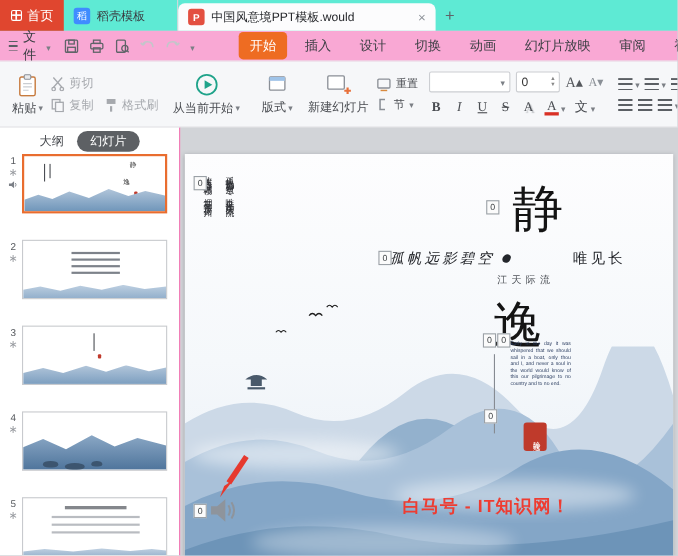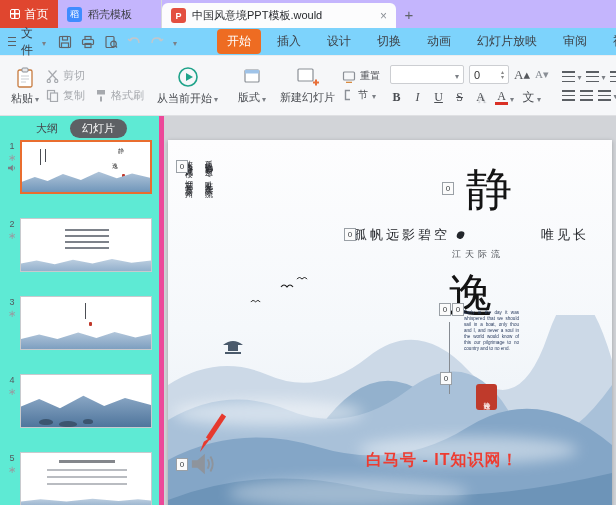--- a/index.html
+++ b/index.html
@@ -1,35 +1,35 @@
 <!DOCTYPE html>
 <html><head>
 <meta charset="utf-8">
 <style>
   *{box-sizing:border-box;margin:0;padding:0;}
   html,body{width:616px;height:505px;overflow:hidden;}
   body{font-family:"Liberation Sans","DejaVu Sans",sans-serif;font-size:12px;color:#333;background:#d3d5d8;position:relative;}
 
   
-  .titlebar{height:28px;background:#c4b5fd;display:flex;align-items:stretch;}
+  .titlebar{height:28px;background:#5eead4;display:flex;align-items:stretch;}
   .home-btn{width:58px;background:#e0462f;color:#fff;display:flex;align-items:center;justify-content:center;gap:5px;font-size:12px;}
   .home-ico{width:10px;height:10px;border:1.5px solid #fff;border-radius:2px;
     background:linear-gradient(#fff,#fff) 50% 0/1.5px 100% no-repeat,linear-gradient(#fff,#fff) 0 50%/100% 1.5px no-repeat;}
   .tab{display:flex;align-items:center;gap:6px;padding:0 9px;font-size:11px;color:#3a3d42;}
   .tab.docer{width:104px;border-right:1px solid #d6d8db;}
   .tab.active{background:#fcfcfd;border-radius:6px 6px 0 0;margin-top:3px;width:234px;color:#26282c;}
   .tab .close{color:#8b9097;font-size:12px;margin-left:auto;}
   .ficon{width:15px;height:15px;min-width:15px;border-radius:3px;color:#fff;font-size:9px;display:flex;align-items:center;justify-content:center;}
   .ficon.docer{background:#3f8cff;} .ficon.docer::after{content:"稻";}
   .ficon.ppt{background:#e34f40;} .ficon.ppt::after{content:"P";font-weight:bold;}
   .tab-label{white-space:nowrap;overflow:hidden;text-overflow:ellipsis;}
   .newtab{width:26px;display:flex;align-items:center;justify-content:center;color:#5f6368;font-size:15px;}
 
   
-  .menubar{height:28px;background:#7dd3fc;display:flex;align-items:center;padding:0 8px;border-bottom:1px solid #ecedef;}
+  .menubar{height:28px;background:#f9a8d4;display:flex;align-items:center;padding:0 8px;border-bottom:1px solid #ecedef;}
   .file-menu{display:flex;align-items:center;gap:5px;color:#3c3f44;}
   .hamb{width:12px;height:9px;background:repeating-linear-gradient(to bottom,#5b5f64 0 1.5px,transparent 1.5px 4px);}
   .caret::after{content:"▾";font-size:8px;color:#7b7f85;}
   .qicons{display:flex;align-items:center;gap:9px;margin-left:12px;}
   .qico{display:flex;}
   .rtabs{display:flex;align-items:center;gap:6px;margin-left:40px;color:#3c3f44;white-space:nowrap;}
   .rtab{padding:4px 10px;border-radius:4px;}
   .rtab.active{background:#ee6c22;color:#fff;}
 
   
@@ -48,21 +48,21 @@
   .fxrow{display:flex;align-items:center;gap:8px;font-size:12px;color:#4a4d52;}
   .fx{min-width:13px;text-align:center;font-family:"Liberation Serif","DejaVu Serif",serif;}
   .fx.b{font-weight:bold}.fx.i{font-style:italic}.fx.u{text-decoration:underline}.fx.s{text-decoration:line-through}
   .fx.sh{text-shadow:1.5px 1.5px 1px #b7babe;}
   .fx.fc{border-bottom:3px solid #d93025;line-height:1.05;}
   .lns{width:13px;height:11px;background:repeating-linear-gradient(to bottom,#5b5f64 0 1.5px,transparent 1.5px 4.75px);}
   .icoup{display:flex;align-items:center;gap:2px;}
 
   
   .main{display:flex;height:389px;}
-  .sidebar{width:164px;min-width:164px;background:#5eead4;border-right:5px solid #ec4899;display:flex;flex-direction:column;}
+  .sidebar{width:164px;min-width:164px;background:#ffffff;border-right:1px solid #ec4899;display:flex;flex-direction:column;}
   .stabs{height:24px;display:flex;align-items:center;gap:12px;padding-left:36px;font-size:11px;color:#45484d;}
   .stab.pill{background:#5d6064;color:#fff;border-radius:10px;padding:2px 12px;}
   .slist{flex:1;overflow:hidden;padding:0 0 0 4px;}
   .sitem{display:flex;margin-bottom:24px;}
   .sgut{width:16px;display:flex;flex-direction:column;align-items:center;gap:1px;font-size:9px;color:#55585d;padding-top:1px;}
   .star-ico::after{content:"∗";color:#989ba0;font-size:10px;}
   .thumb{width:132px;height:54px;background:#fff;border:1px solid #c8cace;position:relative;overflow:hidden;}
   .sitem.sel .thumb{border:2px solid #e96d2f;}
   .tm{position:absolute;left:0;right:0;bottom:0;}
   .tm1{height:23px;background:linear-gradient(180deg,#b9cbde,#7096ba);clip-path:polygon(0 55%,10% 35%,20% 52%,32% 22%,46% 48%,60% 12%,74% 40%,86% 20%,100% 38%,100% 100%,0 100%);}
@@ -86,21 +86,21 @@
   
   .mtns{position:absolute;left:0;top:175px;width:444px;height:295px;}
   .pav{position:absolute;left:54px;top:198px;}
   .bird{position:absolute;}
   .poem{position:absolute;writing-mode:vertical-rl;text-orientation:upright;font-size:8px;letter-spacing:1.5px;color:#2c2e33;
     font-family:"DejaVu Serif","Liberation Serif",serif;top:14px;height:168px;white-space:nowrap;}
   .poem.c1{left:14px;} .poem.c2{left:34px;}
   .bigchar{position:absolute;font-size:46px;line-height:1;color:#141414;font-family:"DejaVu Serif","Liberation Serif",serif;}
   .bc1{left:298px;top:26px;} .bc2{left:280px;top:132px;}
   .cap1{position:absolute;top:86px;font-size:13px;letter-spacing:3px;color:#1f2126;font-family:"DejaVu Serif","Liberation Serif",serif;white-space:nowrap;}
-  .cap1a{left:186px;} .cap1b{left:373px;}
+  .cap1a{left:186px;font-style:italic;} .cap1b{left:353px;}
   .inkdot{position:absolute;left:289px;top:91px;width:7px;height:8px;background:#23262b;border-radius:62% 38% 55% 45%;transform:rotate(20deg);}
   .cap2{position:absolute;left:284px;top:108px;font-size:9px;letter-spacing:4px;color:#50545a;white-space:nowrap;}
   .eng{position:absolute;left:296px;top:170px;width:55px;font-size:4.6px;line-height:1.3;color:#2b3d60;text-align:justify;}
   .vline{position:absolute;left:281px;top:182px;width:1px;height:72px;background:#868b92;}
   .seal{position:absolute;left:308px;top:244px;width:21px;height:26px;background:#bf3a2b;border-radius:3px;display:flex;align-items:center;justify-content:center;}
   .seal span{writing-mode:vertical-rl;text-orientation:upright;font-size:7px;color:#fff;letter-spacing:1px;}
   .am{position:absolute;width:12px;height:13px;background:#fbfbfb;border:1px solid #9aa0a6;font-size:8px;color:#3c4043;
     display:flex;align-items:center;justify-content:center;}
   .spk{position:absolute;left:22px;top:310px;}
   .arrow{position:absolute;left:26px;top:272px;}

